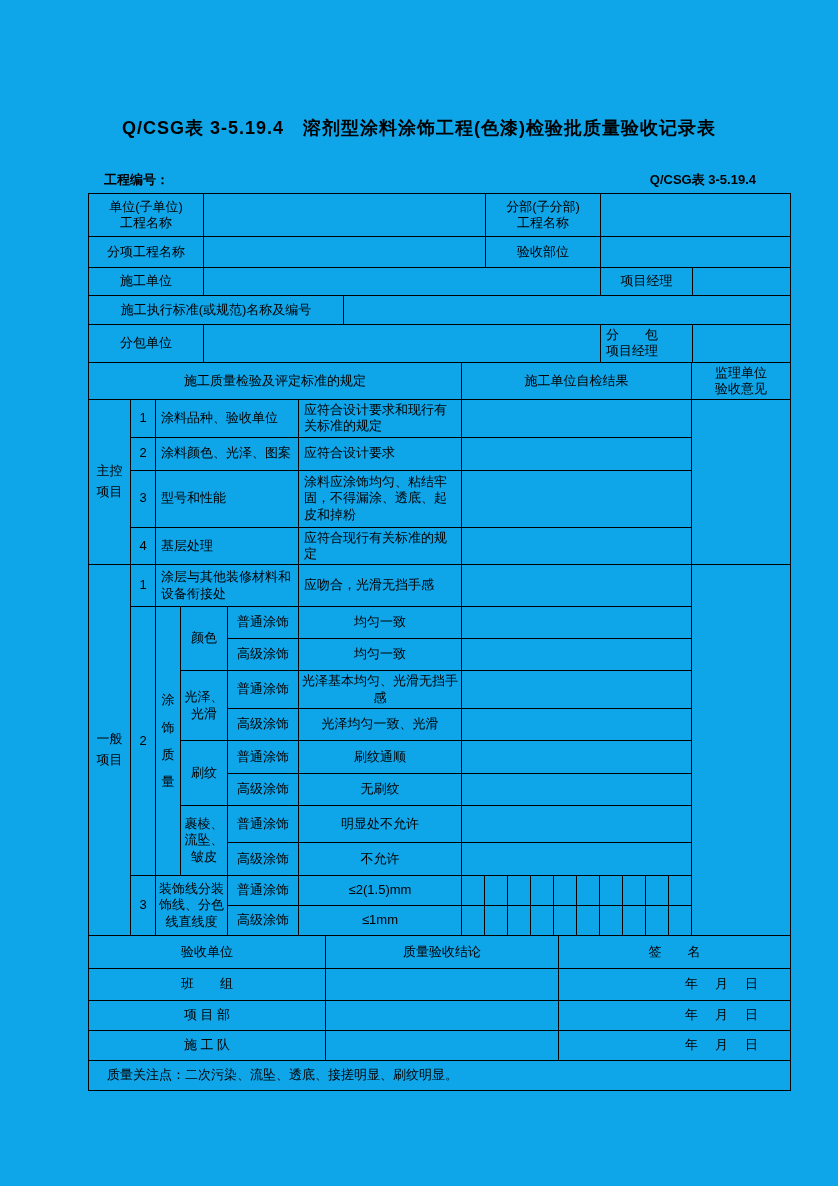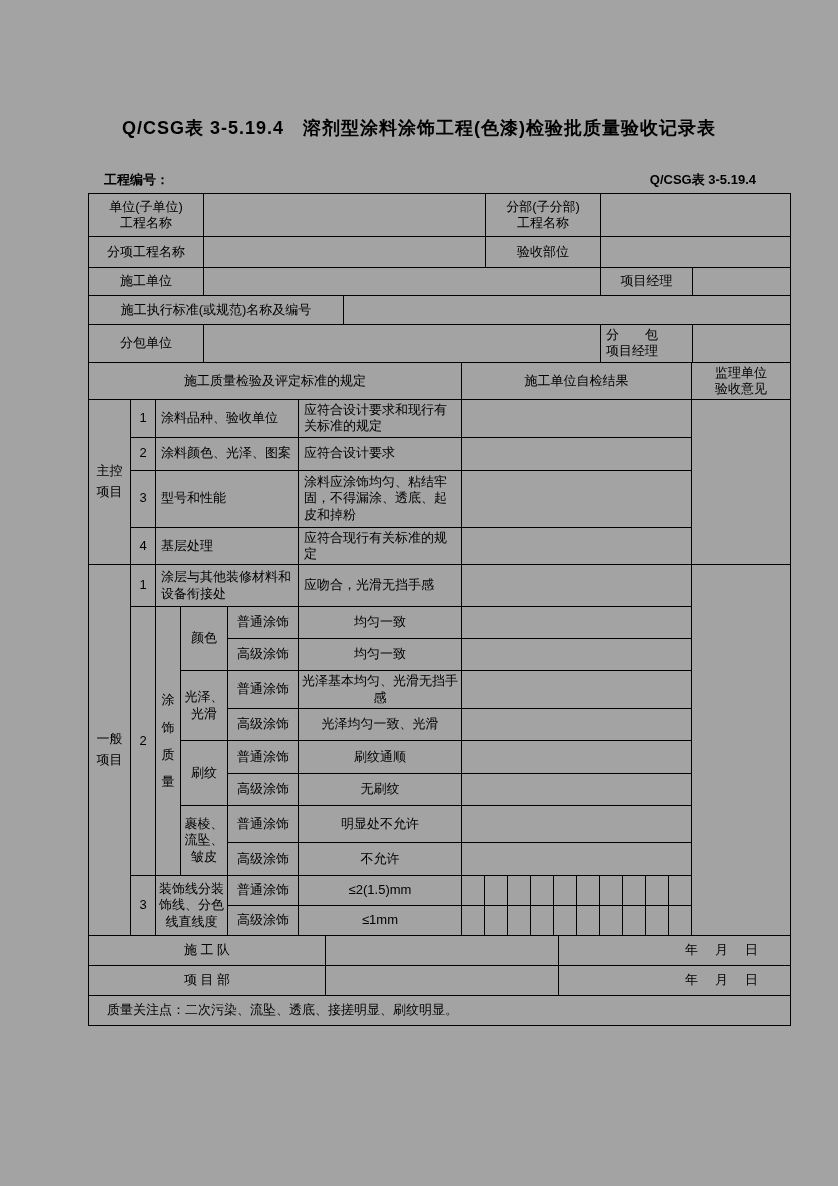--- a/index.html
+++ b/index.html
@@ -1,17 +1,17 @@
 <!DOCTYPE html>
 <html><head>
 <meta charset="utf-8">
 <style>
   html,body{margin:0;padding:0;background:#fff;}
   .page{
-    position:relative;width:838px;height:1186px;background:#a3a3a3;
+    position:relative;width:838px;height:1186px;background:#0ea5e9;
     font-family:"Liberation Sans",sans-serif;color:#000;overflow:hidden;
   }
   .title{
     position:absolute;top:116px;left:0;width:100%;text-align:center;
     font-size:18px;font-weight:bold;letter-spacing:1px;
   }
   .meta{
     position:absolute;top:169px;left:80px;width:702px;height:22px;
     font-size:13px;font-weight:bold;
   }
@@ -242,27 +242,37 @@
     </tbody>
       </table>
 
     <table>
       <colgroup>
           <col style="width:237px">
           <col style="width:233px">
           <col style="width:232px">
         </colgroup>
       <tbody>
+          <tr style="height:33px">
+        <td>验收单位</td>
+        <td>质量验收结论</td>
+        <td>签　　名</td>
+      </tr>
+      <tr style="height:32px">
+        <td>班　　组</td>
+        <td></td>
+        <td class="datec">年　月　日</td>
+      </tr>
+      <tr style="height:30px">
+        <td>项 目 部</td>
+        <td></td>
+        <td class="datec">年　月　日</td>
+      </tr>
       <tr style="height:30px">
         <td>施 工 队</td>
-        <td></td>
-        <td class="datec">年　月　日</td>
-      </tr>
-      <tr style="height:30px">
-        <td>项 目 部</td>
         <td></td>
         <td class="datec">年　月　日</td>
       </tr>
       <tr class="note" style="height:30px">
         <td colspan="3">质量关注点：二次污染、流坠、透底、接搓明显、刷纹明显。</td>
       </tr>
     </tbody>
       </table>
 
   </div>

